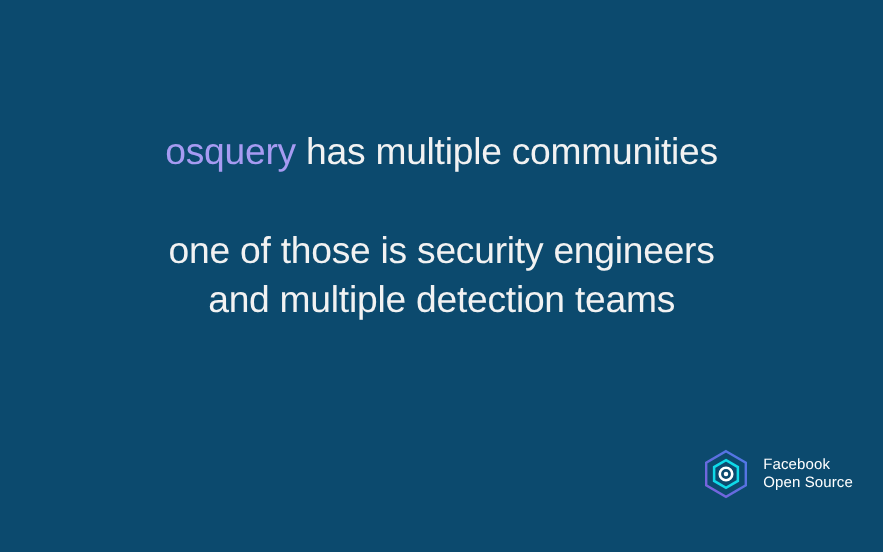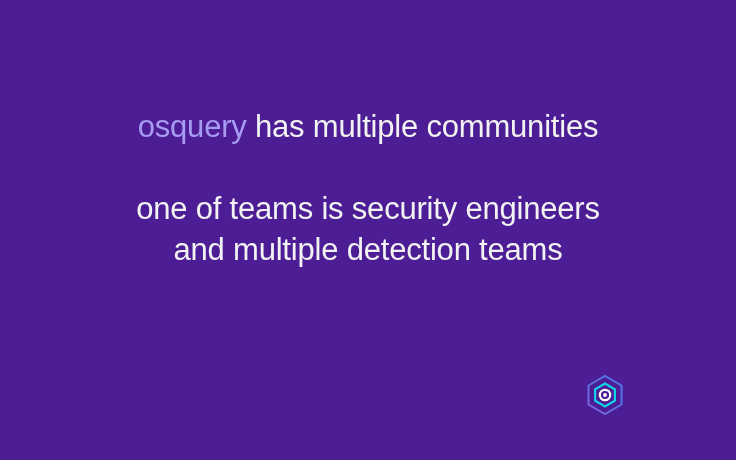--- a/index.html
+++ b/index.html
@@ -4,21 +4,21 @@
 <style>
   html, body {
     margin: 0;
     padding: 0;
     background: #000000;
   }
   .slide {
     position: relative;
     width: 736px;
     height: 460px;
-    background: #4c1d95;
+    background: #0c4a6e;
     overflow: hidden;
     font-family: "Liberation Sans", sans-serif;
     -webkit-font-smoothing: antialiased;
   }
 
   
   .content {
     position: absolute;
     left: 0;
     right: 0;
@@ -72,21 +72,21 @@
 <body>
 
 <div class="slide">
 
   <div class="content">
 
     <div class="line line-1"><span class="brand">osquery</span><span> has multiple communities</span></div>
 
     <div class="spacer"></div>
 
-    <div class="line">one of teams is security engineers</div>
+    <div class="line">one of those is security engineers</div>
     <div class="line">and multiple detection teams</div>
 
   </div>
 
   <div class="fb-oss">
 
     <svg class="fb-oss-mark" viewBox="0 0 44 44">
       <defs>
         <linearGradient id="hexGrad" x1="1" y1="0" x2="0" y2="1">
           <stop offset="0%" stop-color="#4f7ae8"></stop>
@@ -96,16 +96,20 @@
       </defs>
 
       <polygon points="22,3 38.5,12.5 38.5,31.5 22,41 5.5,31.5 5.5,12.5" fill="none" stroke="url(#hexGrad)" stroke-width="2"></polygon>
 
       <polygon points="22,10.5 31.9,16.25 31.9,27.75 22,33.5 12.1,27.75 12.1,16.25" fill="none" stroke="#0fd9e8" stroke-width="2.1"></polygon>
 
       <circle cx="22" cy="22" r="5.2" fill="none" stroke="#ffffff" stroke-width="2.2"></circle>
       <circle cx="22" cy="22" r="1.9" fill="#ffffff"></circle>
     </svg>
 
+    <div class="fb-oss-wordmark">
+      <span>Facebook</span>
+      <span>Open Source</span>
+    </div>
 
   </div>
 
 </div>
 
 </body></html>

